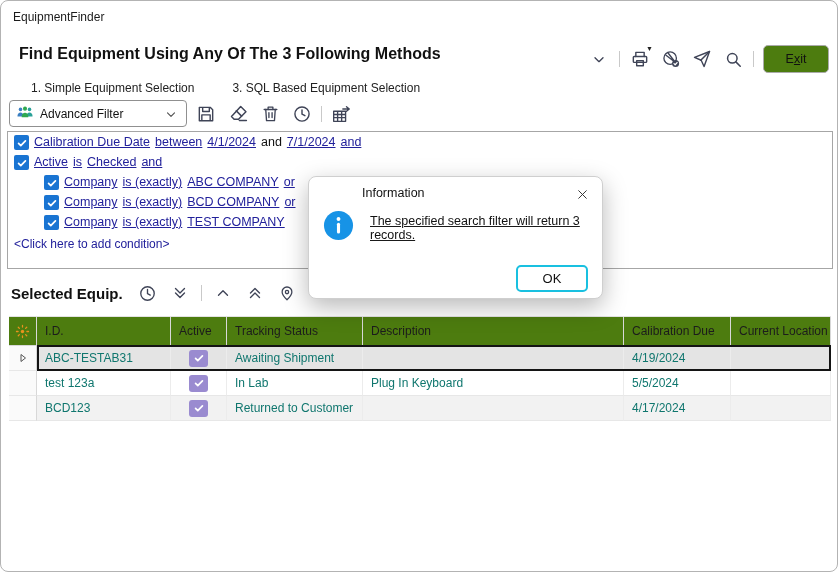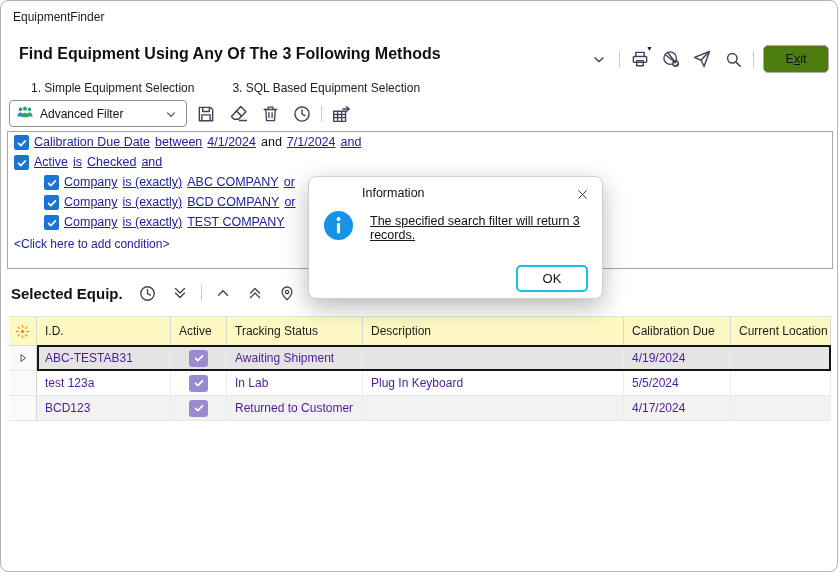--- a/index.html
+++ b/index.html
@@ -50,26 +50,26 @@
   .cond-plain{ color:#111; }
   .add-cond{ font-size:12px; color:#22219b; margin-top:2px; cursor:pointer; }
 
   .selected-row{ position:absolute; top:281px; left:10px; display:flex; align-items:center; gap:10px; }
   .selected-label{ font-size:15px; font-weight:bold; color:#111; margin-right:4px; }
   .sicon{ width:22px; height:22px; display:flex; align-items:center; justify-content:center; cursor:pointer; }
 
   .grid{ position:absolute; left:8px; top:315px; width:822px; font-size:12px; }
   .grid-head, .grid-row{ display:grid; grid-template-columns:28px 134px 56px 136px 261px 107px 100px; }
   .grid-head{ height:30px; border-top:1px solid #e3e3e3; }
-  .gh-cell{ display:flex; align-items:center; padding:0 8px; color:#1c1c1c; border-right:1px solid #d8d8d8; border-bottom:1px solid #d8d8d8; background:#fef9c3; white-space:nowrap; overflow:hidden; }
+  .gh-cell{ display:flex; align-items:center; padding:0 8px; color:#1c1c1c; border-right:1px solid #d8d8d8; border-bottom:1px solid #d8d8d8; background:#4d7c0f; white-space:nowrap; overflow:hidden; }
   .gh-cell.gutter{ justify-content:center; padding:0; }
   .grid-row{ height:25px; position:relative; background:#fff; cursor:default; }
   .grid-row.alt{ background:#f2f2f2; }
   .grid-row.selected{ background:#e4e4e4; }
-  .gr-cell{ display:flex; align-items:center; padding:0 8px; border-right:1px solid #ececec; border-bottom:1px solid #e7e7e7; white-space:nowrap; overflow:hidden; color:#4c1d95; }
+  .gr-cell{ display:flex; align-items:center; padding:0 8px; border-right:1px solid #ececec; border-bottom:1px solid #e7e7e7; white-space:nowrap; overflow:hidden; color:#0f766e; }
   .gr-cell.gutter{ justify-content:center; padding:0; background:#fafafa; border-right:1px solid #d8d8d8; }
   .gr-cell.center{ justify-content:center; }
   .grid-row.selected::after{
     content:""; position:absolute; left:28px; right:0; top:-1px; bottom:0;
     border:2px solid #141414; pointer-events:none;
   }
   .grid-check{ width:19px; height:17px; background:#9a8bd0; border-radius:3px; display:inline-flex; align-items:center; justify-content:center; }
 
   .dialog{
     position:absolute; left:307px; top:175px; width:295px; height:123px; background:#fff;

